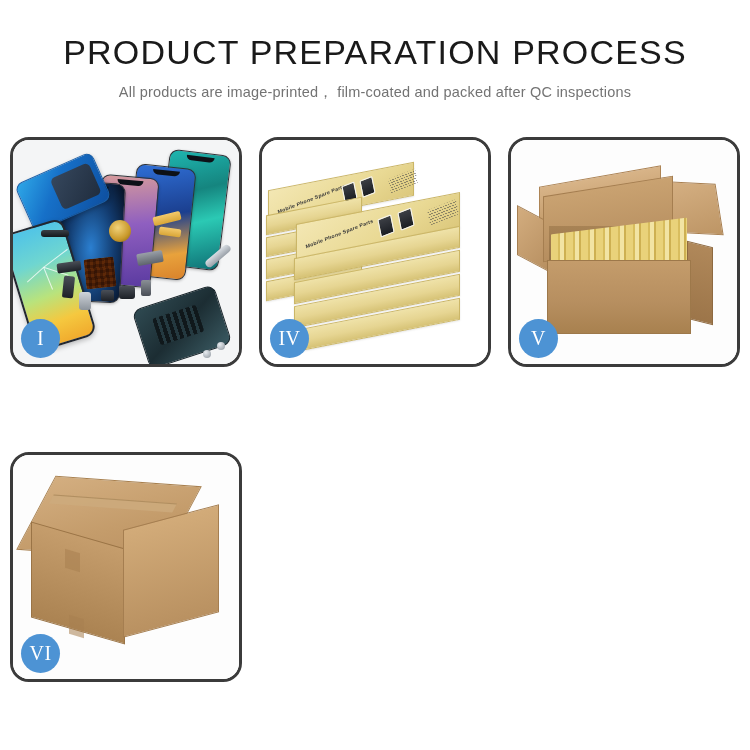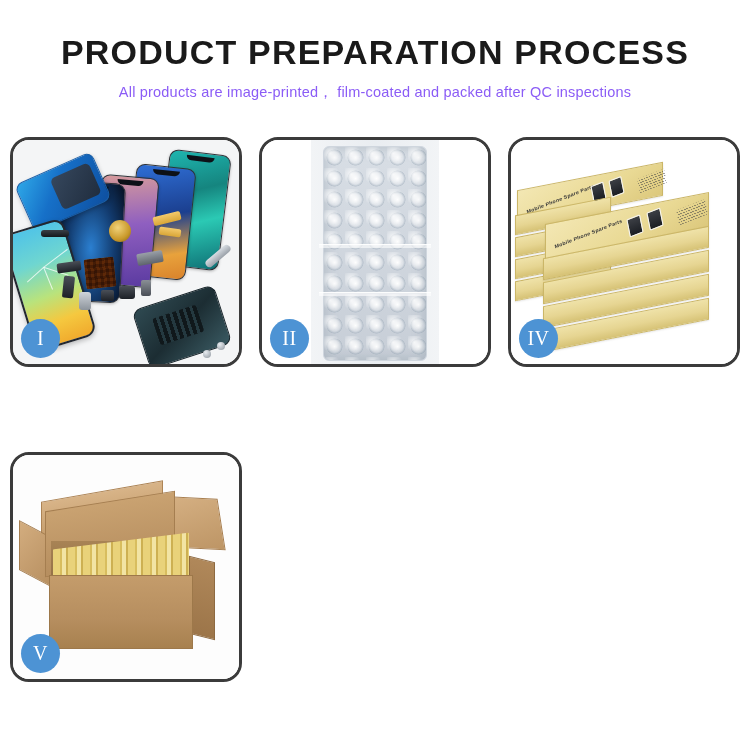--- a/index.html
+++ b/index.html
@@ -7,25 +7,25 @@
     width: 750px; height: 750px;
     background: #ffffff;
     font-family: "Liberation Sans", sans-serif;
     overflow: hidden;
   }
   .page { position: relative; width: 750px; height: 750px; background: #fff; }
 
   
   .header { padding-top: 34px; text-align: center; }
   .title {
-    font-size: 34px; font-weight: 700; color: #1a1a1a;
+    font-size: 34px; font-weight: 400; color: #1a1a1a;
     letter-spacing: 1.2px; line-height: 1.1; white-space: nowrap;
   }
   .subtitle {
-    margin-top: 12px; font-size: 14.5px; color: #8b5cf6;
+    margin-top: 12px; font-size: 14.5px; color: #737373;
     letter-spacing: .2px; white-space: nowrap;
   }
 
   
   .grid {
     position: absolute; left: 10px; top: 137px;
     width: 730px; height: 545px;
     display: grid;
     grid-template-columns: repeat(3, 232px);
     grid-template-rows: repeat(2, 230px);
@@ -404,29 +404,20 @@
         <div class="smallpart s5"></div>
         <div class="smallpart s6"></div>
         <div class="smallpart s7"></div>
         <div class="tool"></div>
         <div class="screw"></div>
         <div class="screw b"></div>
       </div>
       <div class="badge">I</div>
     </div>
 
-    <div class="panel">
-      <div class="photo p2">
-        <div class="bw-bg"></div>
-        <div class="bw"></div>
-        <div class="bw-seam" style="top:104px;"></div>
-        <div class="bw-seam" style="top:152px;"></div>
-      </div>
-      <div class="badge">II</div>
-    </div>
 
 
     <div class="panel">
       <div class="photo p4">
 
         <div class="kbox lead" style="left:6px;top:36px;width:146px;height:34px;transform:skewY(-11deg);">
           <span class="klabel" style="left:8px;top:13px;transform:rotate(-11deg);">Mobile Phone Spare Parts</span>
           <span class="kscreen" style="left:74px;top:8px;width:13px;height:18px;transform:rotate(-11deg);"></span>
           <span class="kscreen" style="left:92px;top:6px;width:13px;height:18px;transform:rotate(-11deg);"></span>
           <span class="klines" style="left:112px;top:4px;transform:rotate(-11deg) scale(.62);"></span>
@@ -457,15 +448,26 @@
         <div class="c5-lflap"></div>
         <div class="c5-back"></div>
         <div class="c5-inner"></div>
         <div class="c5-yellow"></div>
         <div class="c5-side"></div>
         <div class="c5-front"></div>
       </div>
       <div class="badge">V</div>
     </div>
 
+    <div class="panel">
+      <div class="photo p6">
+        <div class="c6-top"></div>
+        <div class="c6-tape"></div>
+        <div class="c6-left"></div>
+        <div class="c6-right"></div>
+        <div class="c6-tab t1"></div>
+        <div class="c6-tab t2"></div>
+      </div>
+      <div class="badge">VI</div>
+    </div>
 
   </div>
 </div>
 
 </body></html>

